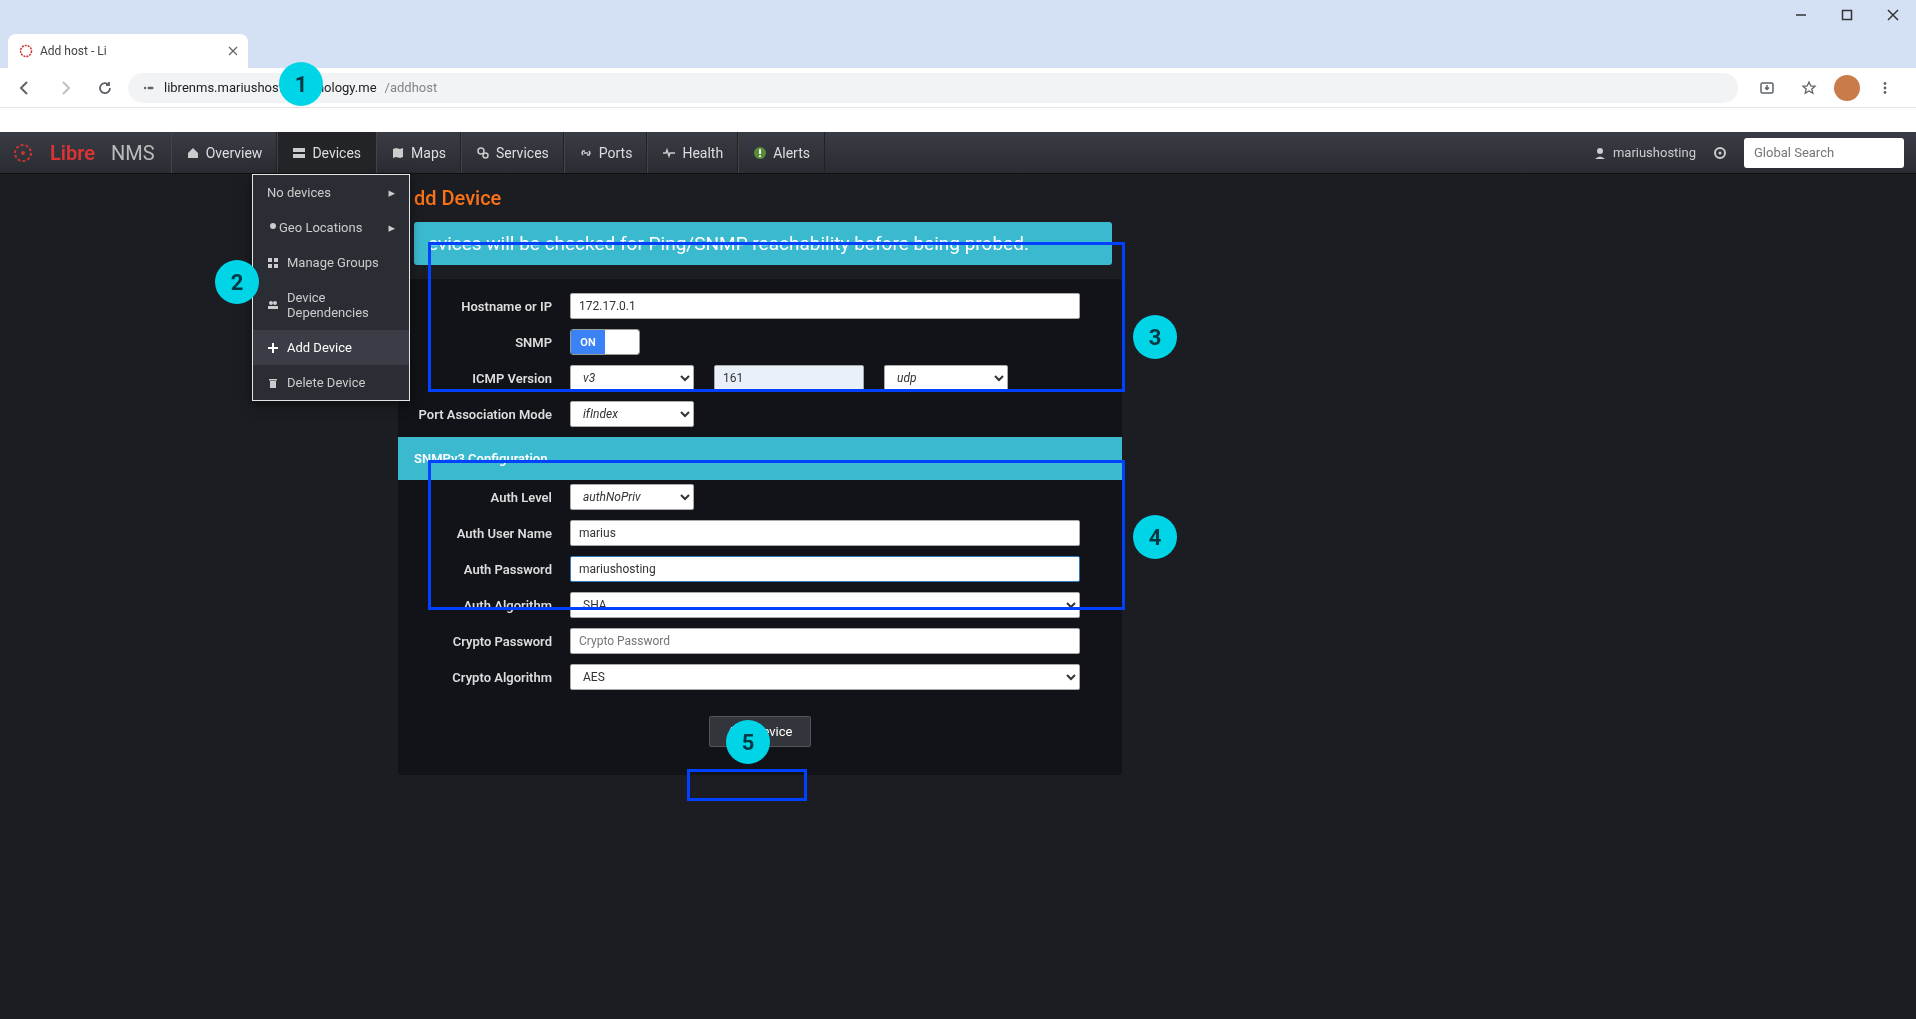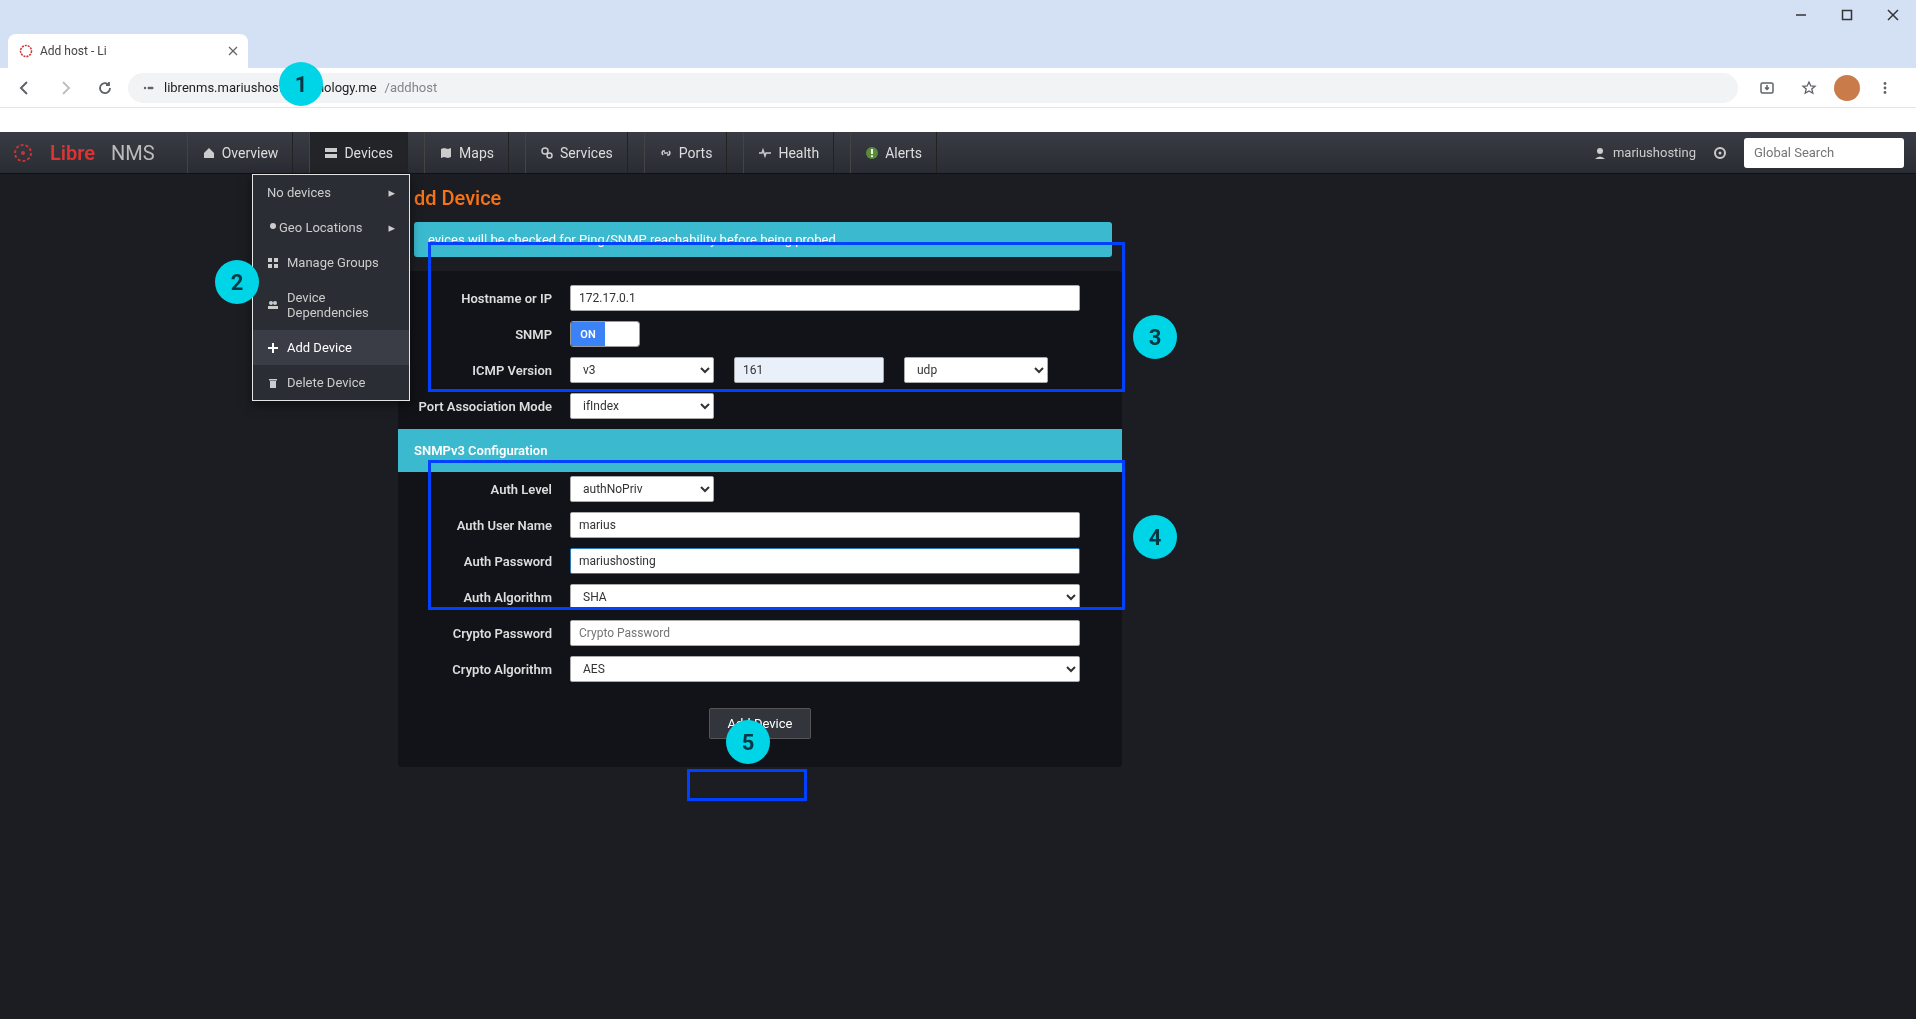--- a/index.html
+++ b/index.html
@@ -24,48 +24,48 @@
 
   .whitegap { height: 24px; background: #fff; }
 
   
   .app-wrap { background: #1c1d22; color: #ccc; height: calc(1019px - 30px - 38px - 40px - 24px); overflow: hidden; }
   .navbar { height: 42px; background: linear-gradient(#3a3c45, #2a2c33); border-bottom: 1px solid #111; display: flex; align-items: stretch; }
   .brand { display: flex; align-items: center; padding: 0 16px 0 12px; color: #d33; font-weight: 600; font-size: 20px; gap: 16px; }
   .brand .logo-icon { color:#d33; }
   .brand span.nms { color: #bbb; font-weight:400;}
   .nav-items { display: flex; align-items: stretch; }
-  .nav-item { display: flex; align-items: center; padding: 0 14px; color: #ddd; font-size: 14px; gap: 6px; border-right: 1px solid #222; border-left: 1px solid #444; cursor: pointer; margin-left: 16px; }
+  .nav-item { display: flex; align-items: center; padding: 0 14px; color: #ddd; font-size: 14px; gap: 6px; border-right: 1px solid #222; border-left: 1px solid #444; cursor: pointer; }
   .nav-item.active { background: #222428; }
   .nav-right { margin-left: auto; display: flex; align-items: center; padding: 0 12px; gap: 16px; }
   .user-chip { display: flex; align-items: center; gap: 6px; font-size: 13px; color:#ccc; }
   .gear { color: #ccc; }
   .global-search { width: 160px; height: 30px; background: #fff; border-radius: 3px; border: none; padding: 0 10px; font-size: 13px; color:#333; }
 
   
   .dropdown { position: absolute; left: 252px; top: 174px; width: 158px; background: #2a2d33; border: 1px solid #e5e5e5; box-shadow: 0 4px 10px rgba(0,0,0,0.5); z-index: 10; }
   .dd-item { padding: 10px 14px; font-size: 13px; color: #ccc; display: flex; align-items: center; gap: 8px; cursor: pointer; }
   .dd-item.has-sub { justify-content: space-between; }
   .dd-item.active { background: #3a3d45; color:#fff; }
 
   
   .page { padding: 0; }
   .page-title { color: #f97316; font-size: 20px; font-weight: 500; padding: 12px 0 12px 414px; }
-  .info-banner { margin-left: 414px; width: 698px; background: #3bb9cf; color: #fff; padding: 10px 14px; font-size: 13px; border-radius: 3px; }
+  .info-banner { margin-left: 414px; width: 698px; background: #3bb9cf; color: #fff; padding: 10px 14px; font-size: 19px; border-radius: 3px; }
 
   .form-panel { margin-left: 398px; margin-top: 14px; width: 724px; background: #111318; border-radius: 4px; padding: 14px 12px 28px 12px; position: relative; }
   .section-banner2 { background: #3bb9cf; color: #fff; padding: 14px 16px; font-size: 13px; font-weight: 600; margin: 4px -12px; }
 
   .form-row { display: flex; align-items: center; margin-bottom: 10px; }
   .form-label { width: 160px; text-align: right; padding-right: 18px; font-size: 13px; font-weight: 600; color: #ddd; }
   .sub-label { font-size: 11px; font-weight: 600; color:#ccc; text-align:right; width:160px; line-height:1.3;}
   .form-controls { flex: 1; display: flex; gap: 20px; }
   input.tinput, select.tselect { background: #fff; border: 1px solid #aaa; height: 26px; padding: 0 8px; font-size: 12px; color: #333; border-radius: 2px; }
   .wfull { width: 510px; }
-  select.short { width: 144px; }
+  select.short { width: 124px; font-style: italic; }
   input.short { width: 150px; }
   input.short.hl { background: #e9f0fa; }
   .wfull-select { width: 510px; }
 
   .toggle { width: 70px; height: 26px; border-radius: 3px; display: flex; overflow:hidden; border:1px solid #999; }
   .toggle .half { flex:1; display:flex; align-items:center; justify-content:center; font-size:11px; font-weight:600; }
   .toggle.on .half.on { background:#3b82f6; color:#fff; }
   .toggle.on .half.off { background:#fff; color:#fff; }
   .toggle.off .half.on { background:#fff; color:#fff; }
   .toggle.off .half.off { background:#ddd; color:#555; }

